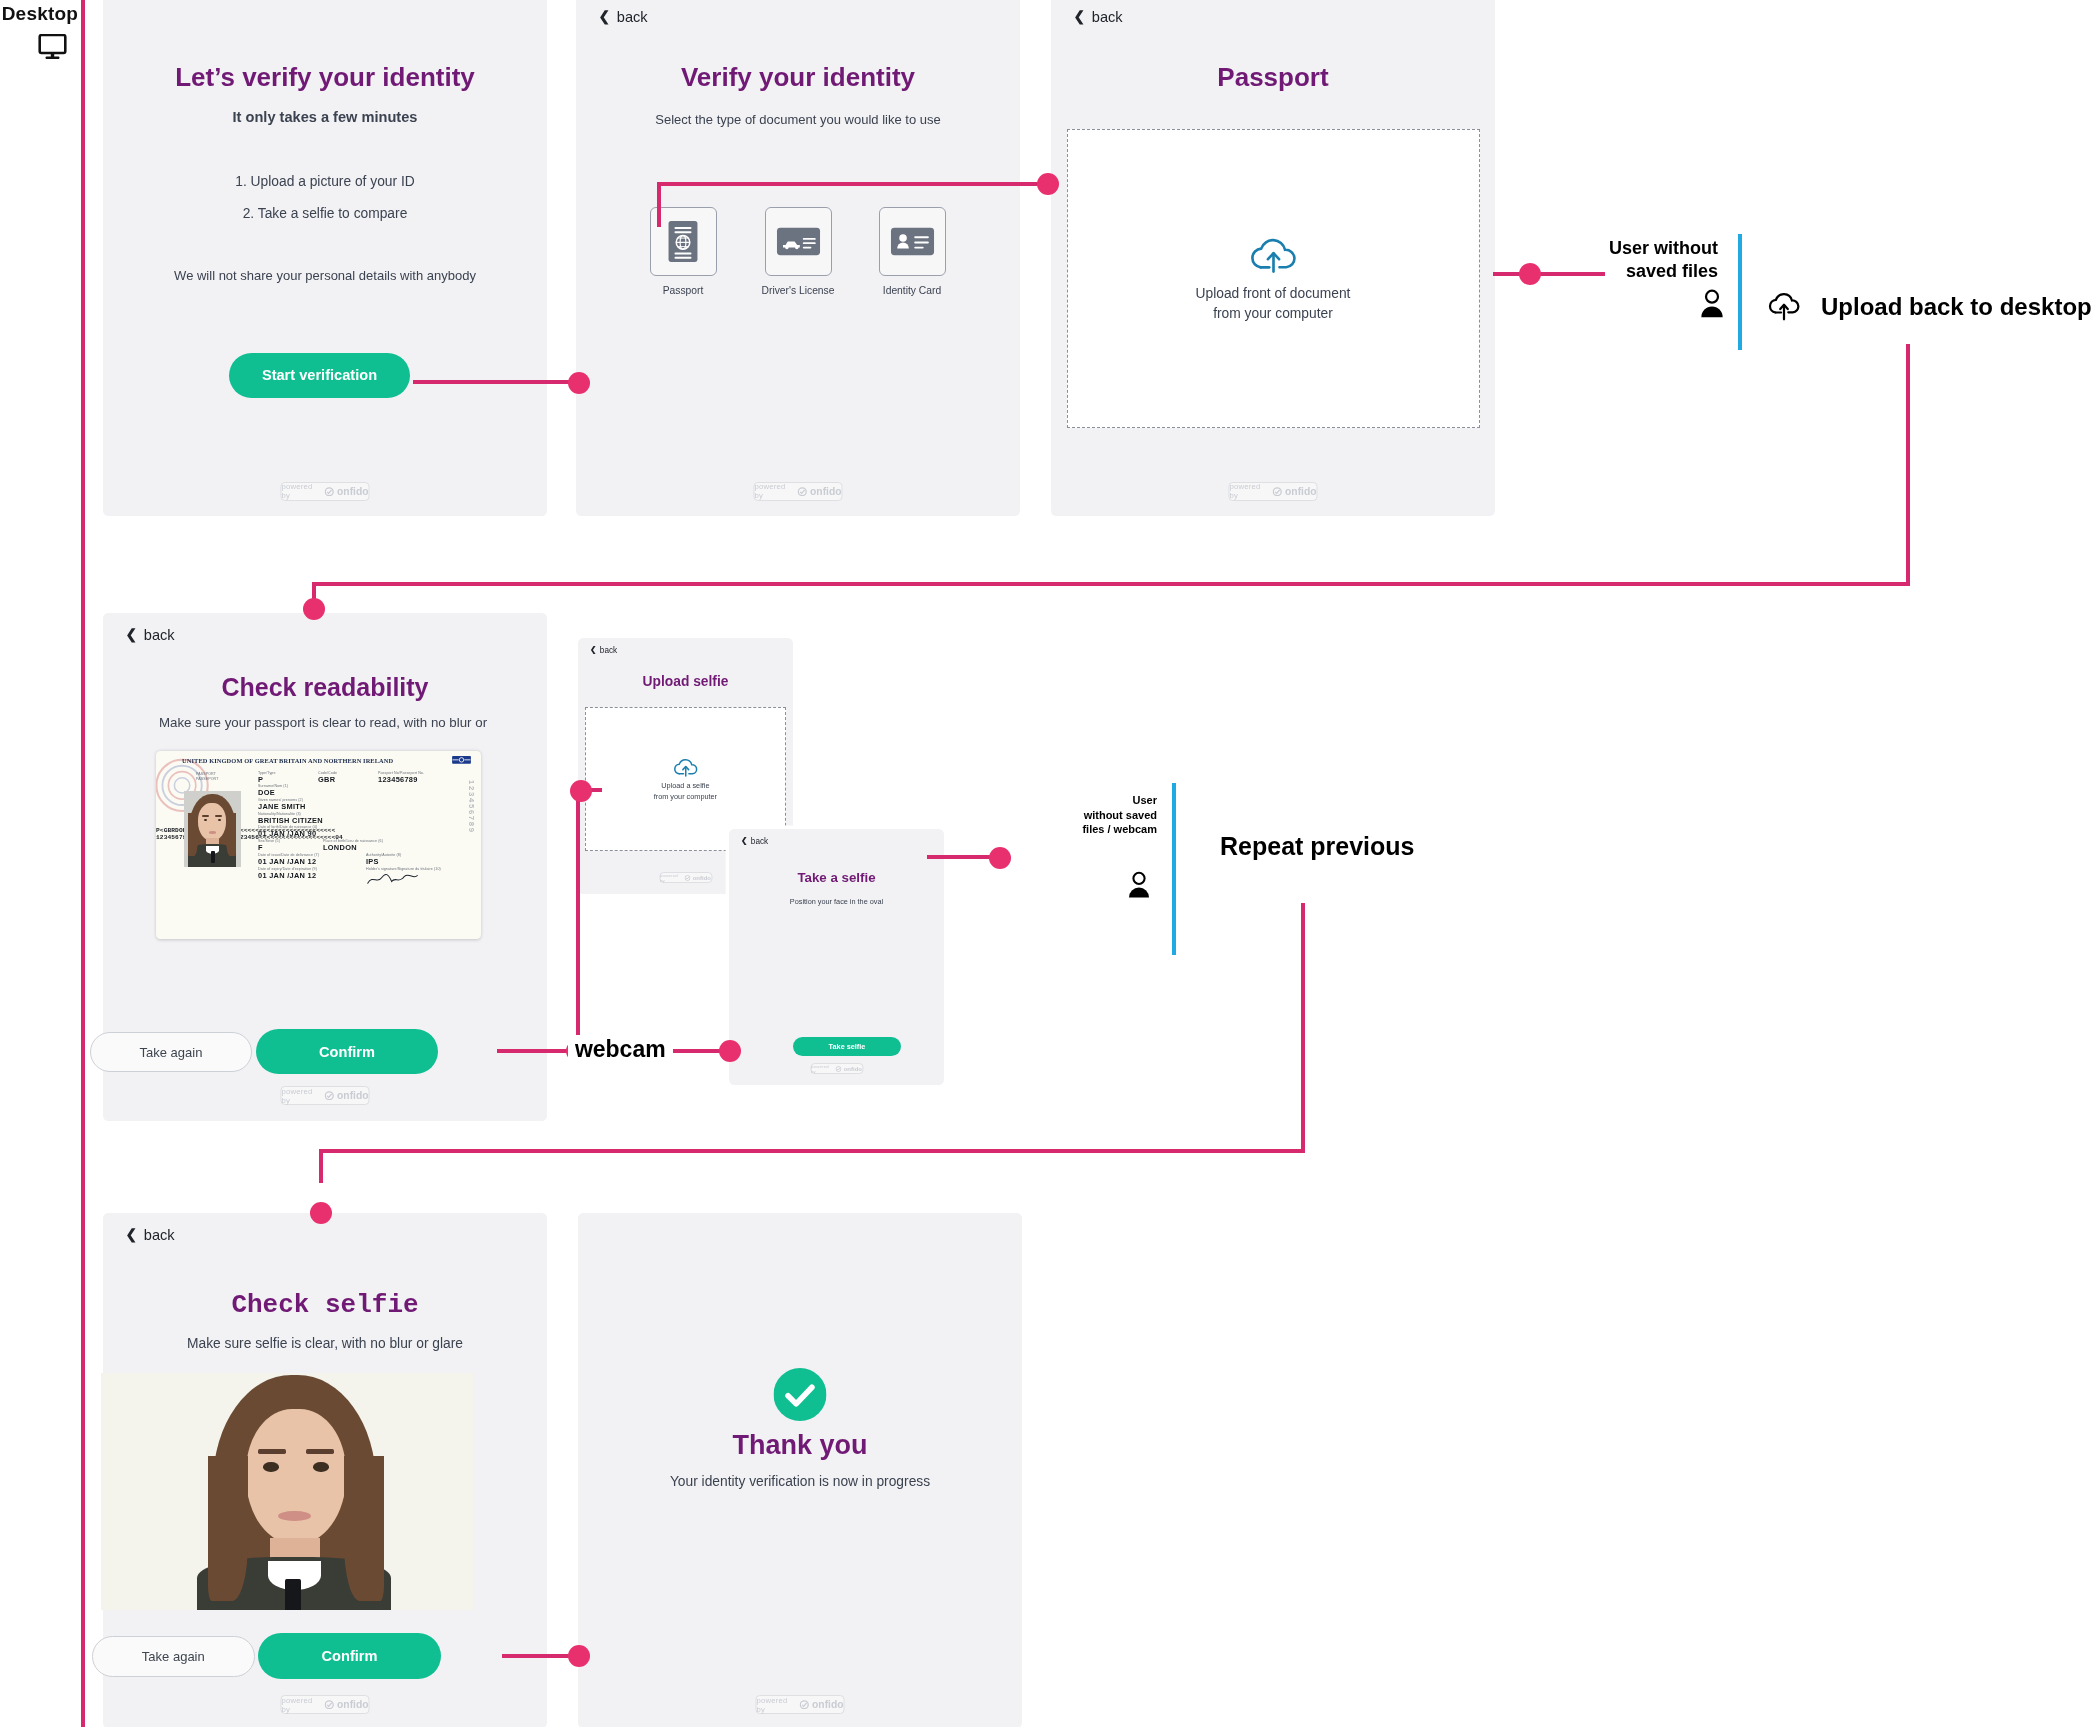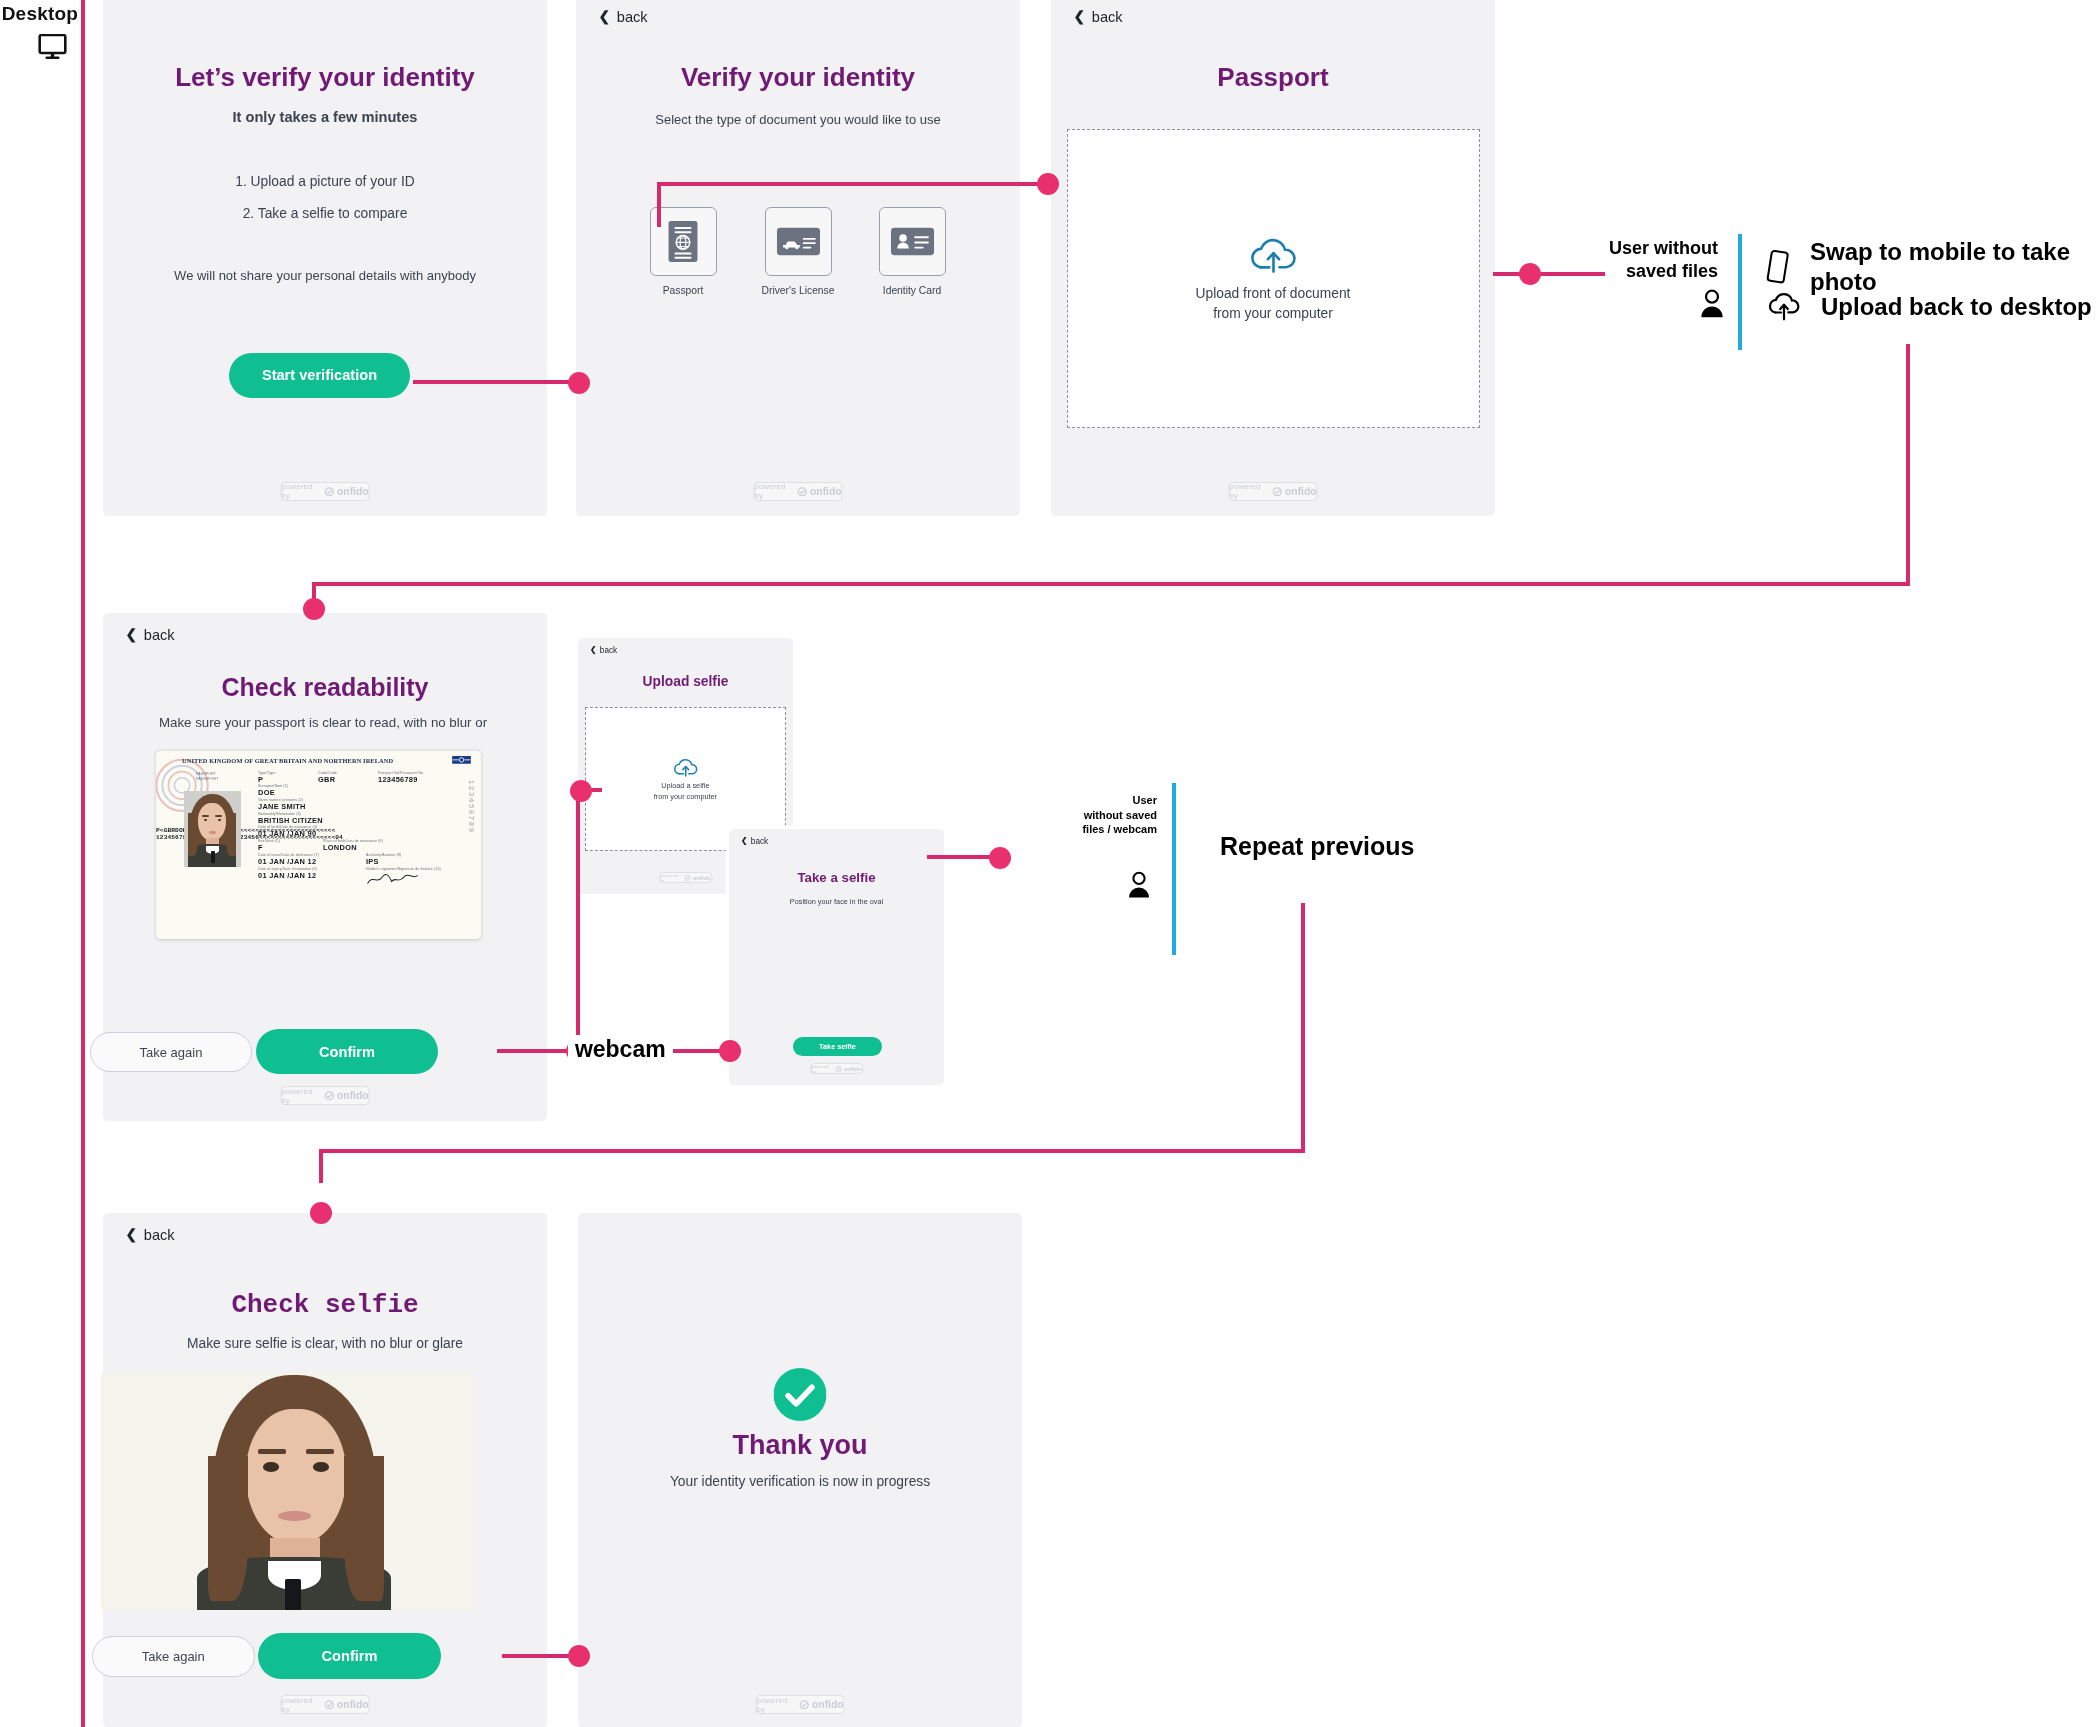--- a/index.html
+++ b/index.html
@@ -304,26 +304,20 @@
 
   <div class="abs" style="left:133px; top:55px;">
     <svg width="26" height="29" viewBox="0 0 30 34">
       <circle cx="15" cy="9" r="7" fill="none" stroke="#000" stroke-width="2.6"></circle>
       <path d="M2.5 33 a12.5 12.5 0 0 1 25 0 z" fill="#000"></path>
     </svg>
   </div>
 
   <div class="vrule-blue" style="left:172px; top:0; height:116px;"></div>
 
-  <div class="abs" style="left:200px; top:3.4px; display:flex; align-items:center; gap:19px;">
-    <svg width="29" height="40" viewBox="0 0 34 46">
-      <rect x="5" y="2" width="22" height="41" rx="4" fill="none" stroke="#000" stroke-width="2.8" transform="rotate(9 16 22)"></rect>
-    </svg>
-    <span class="anno-text" style="font-size:24px;">Swap to mobile to take photo</span>
-  </div>
 
   <div class="abs" style="left:200px; top:57px; display:flex; align-items:center; gap:19px;">
     <svg width="36" height="31" viewBox="0 0 42 36">
       <path d="M11 25 a7.4 7.4 0 0 1 0.5 -14.7 A9.8 9.8 0 0 1 30.3 11 A6.9 6.9 0 0 1 31.3 24.8 L26 24.8" fill="none" stroke="#000" stroke-width="2.6" stroke-linecap="round"></path>
       <path d="M11 25 L17.6 25" fill="none" stroke="#000" stroke-width="2.6" stroke-linecap="round"></path>
       <line x1="21" y1="33" x2="21" y2="16.5" stroke="#000" stroke-width="2.6" stroke-linecap="round"></line>
       <path d="M16.6 21 L21 16 L25.4 21" fill="none" stroke="#000" stroke-width="2.6" stroke-linecap="round" stroke-linejoin="round"></path>
     </svg>
     <span class="anno-text" style="font-size:24px;">Upload back to desktop</span>
   </div>
@@ -509,21 +503,21 @@
   <div class="back-row" style="left:12px; top:7.7px; font-size:8.2px; gap:3.4px;">
     <span class="chev" style="font-size:7.7px;">❮</span>
     <span>back</span>
   </div>
 
   <div class="card-h1" style="position:absolute; left:0; right:0; top:41px; font-size:13.3px;">Take a selfie</div>
 
   <div class="card-sub" style="position:absolute; left:0; right:0; top:68px; font-size:7.3px;">Position your face in the oval</div>
 
 
-  <button class="btn-primary" style="position:absolute; left:64px; top:208px; width:89px; height:19px; font-size:7.3px;">Take selfie</button>
+  <button class="btn-primary" style="position:absolute; left:64px; top:208px; width:108px; height:19px; font-size:7.3px;">Take selfie</button>
 
   <div class="footer-badge" style="top:234px; width:53px; height:11.2px;">
     <span class="pb" style="font-size:4.3px;">powered by</span>
     <span class="onf" style="font-size:6px;">
       <svg width="6" height="6" viewBox="0 0 12 12">
           <circle cx="6" cy="6" r="5" fill="none" stroke="#c9ccd2" stroke-width="1.6"></circle>
           <path d="M3.4 6.2 L5.2 8 L9 3.6" fill="none" stroke="#c9ccd2" stroke-width="1.6"></path>
         </svg>
       <span>onfido</span>
     </span>

